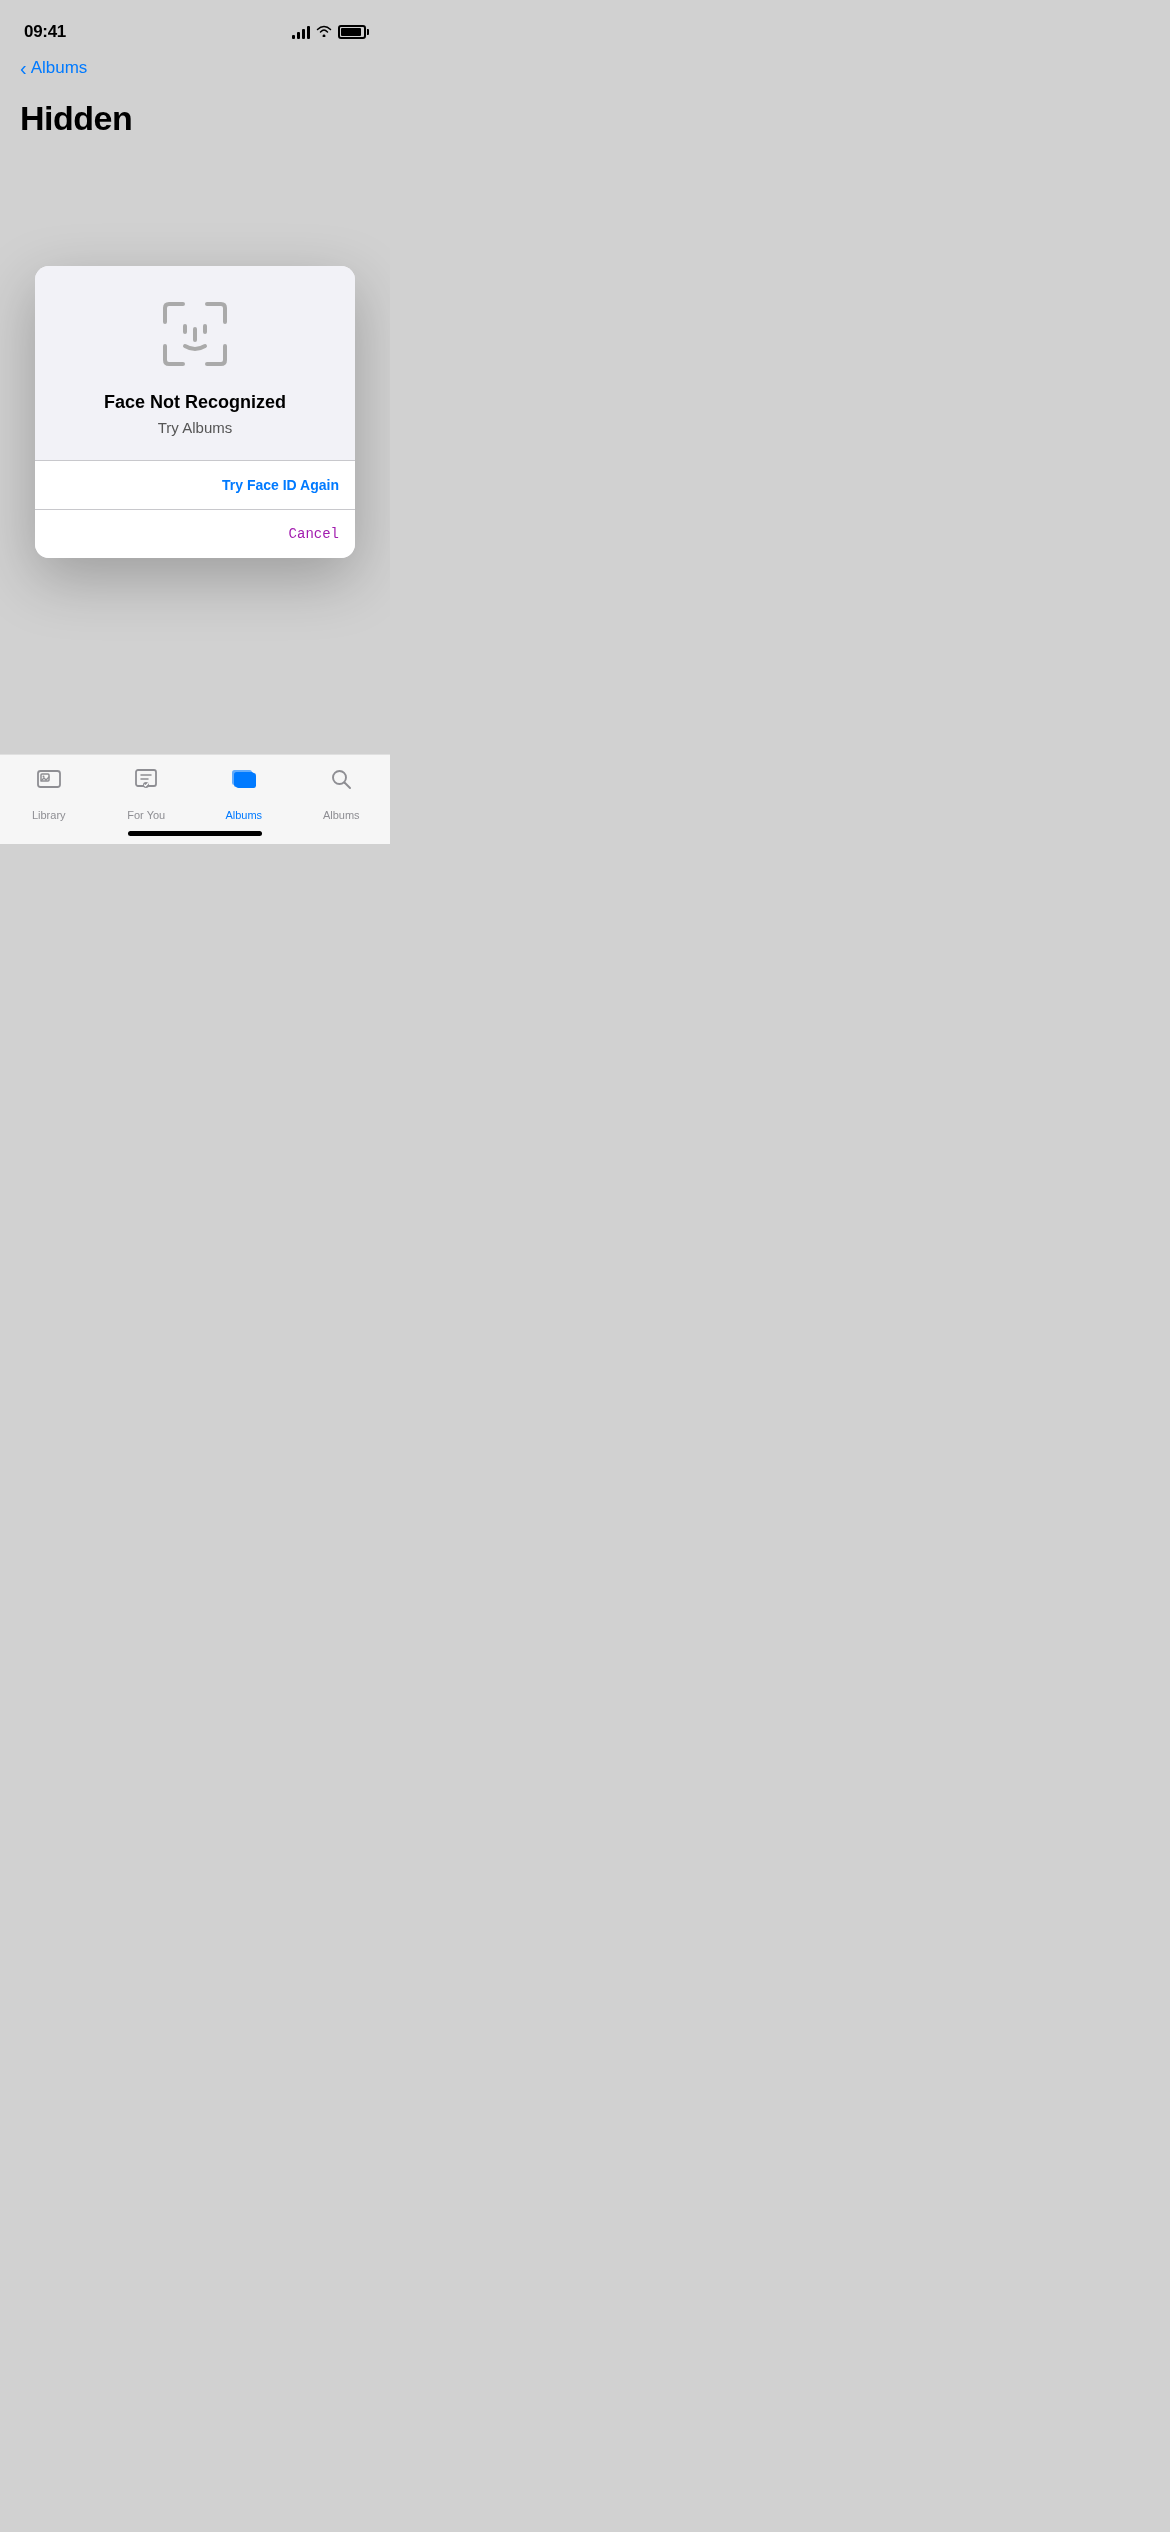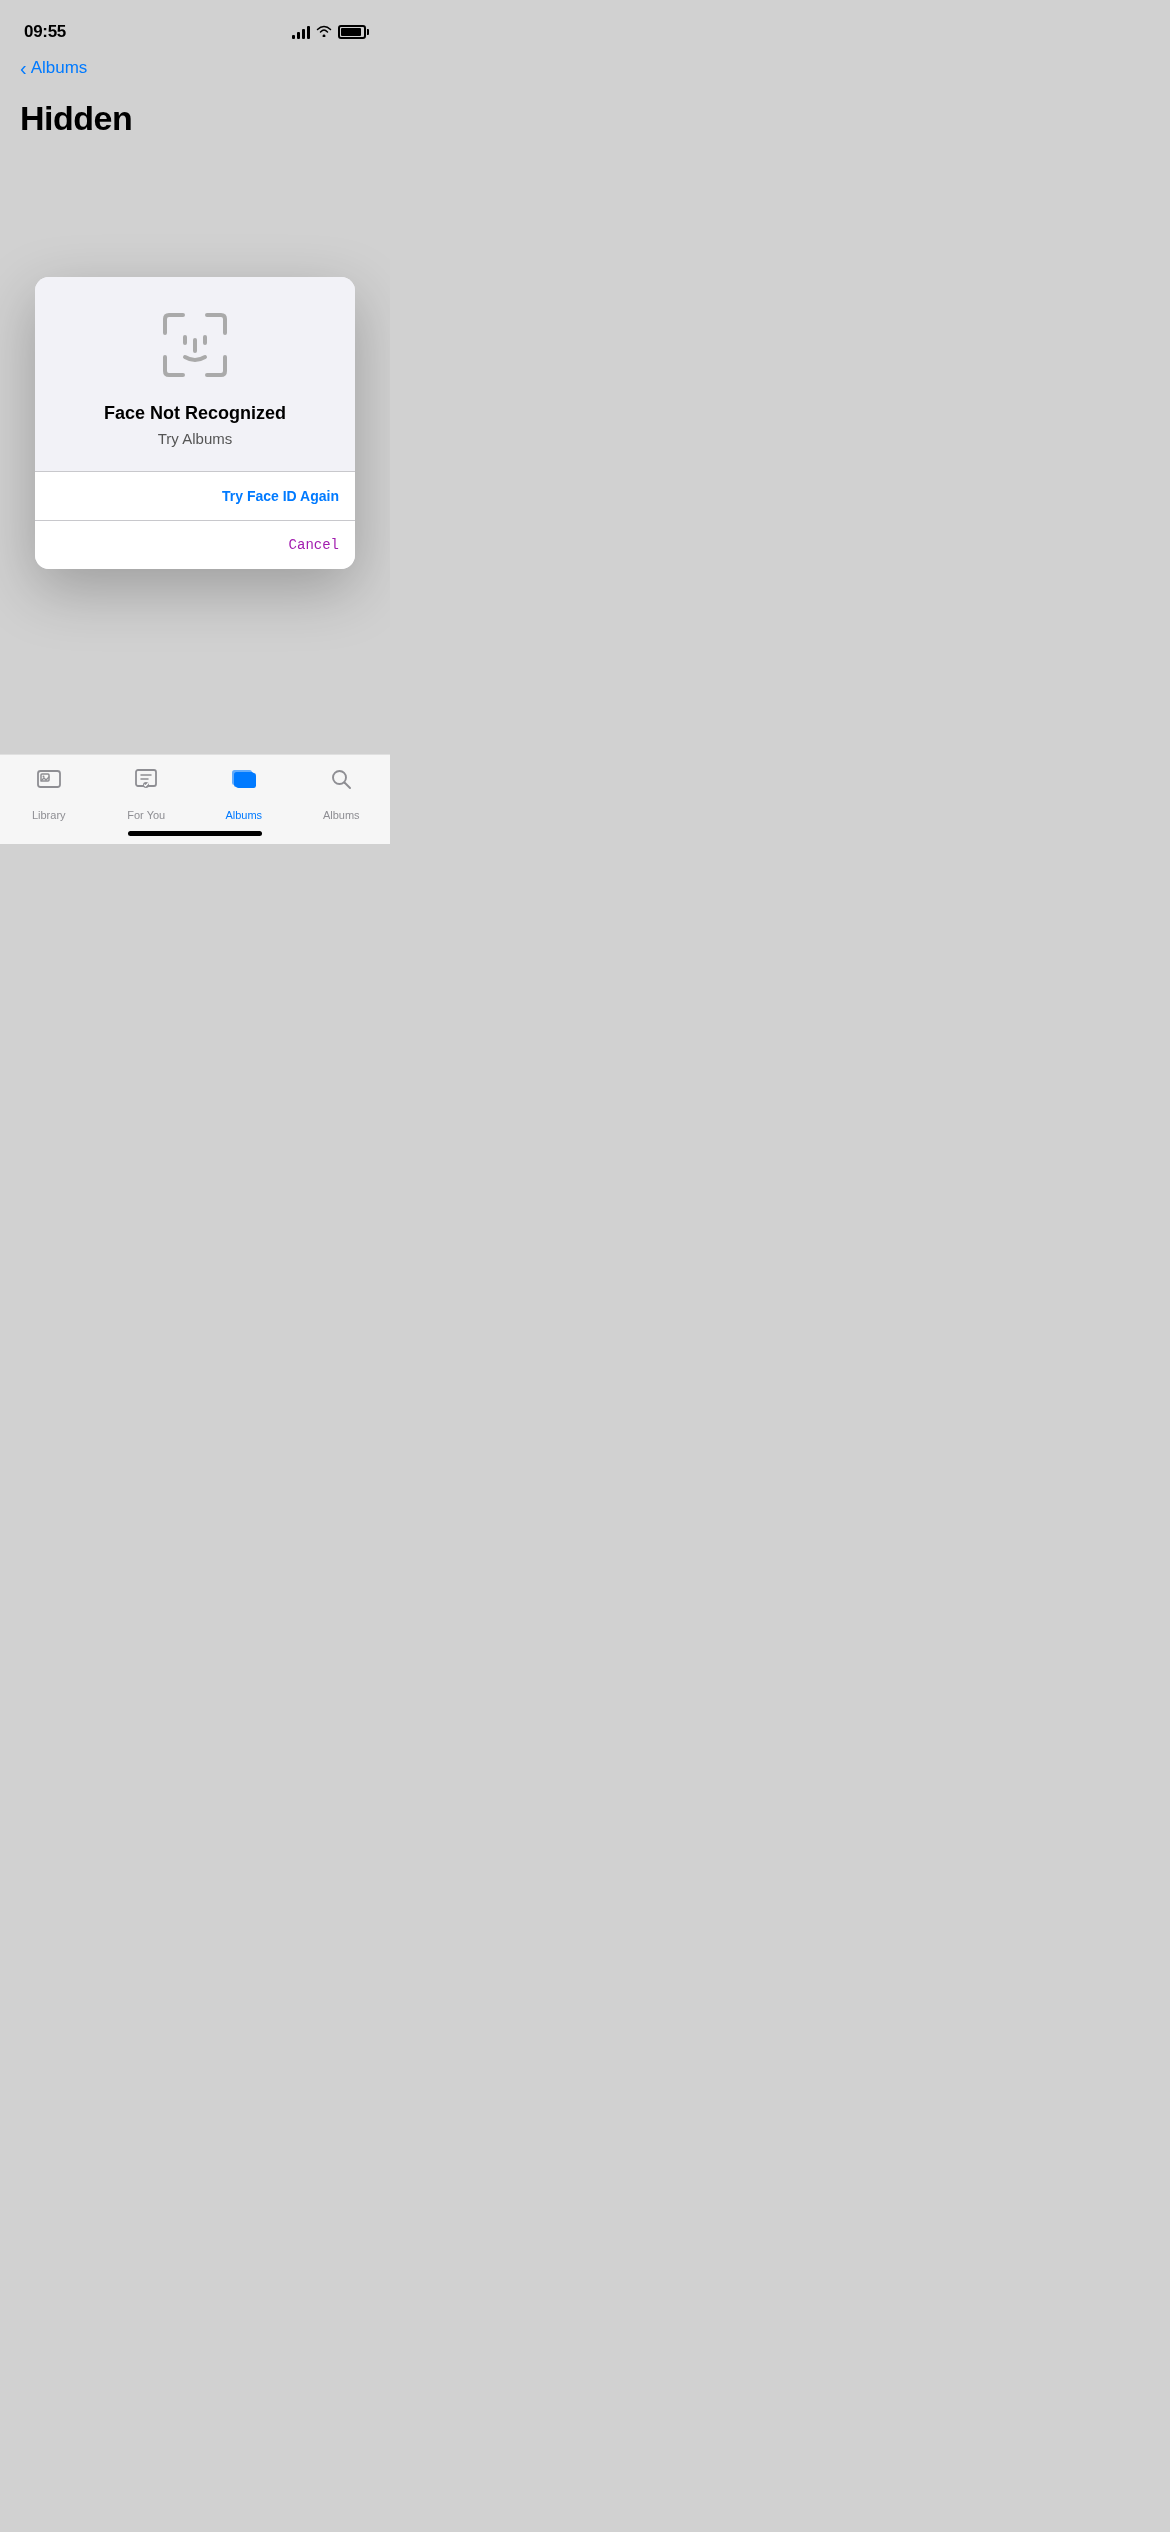--- a/index.html
+++ b/index.html
@@ -247,21 +247,21 @@
       background: #d1d1d1;
       overflow: hidden;
     }
   </style>
 </head>
 <body>
 
 <div class="app-wrapper">
 
   <div class="status-bar">
-    <span class="status-time">09:55</span>
+    <span class="status-time">09:41</span>
     <div class="status-icons">
       <div class="signal-bars">
         <div class="signal-bar" style="height:4px"></div>
         <div class="signal-bar" style="height:7px"></div>
         <div class="signal-bar" style="height:10px"></div>
         <div class="signal-bar" style="height:13px"></div>
       </div>
       <div>
         <svg width="16" height="12" viewBox="0 0 16 12">
           <path d="M8 9.5 C8.8 9.5 9.5 10.2 9.5 11 C9.5 11.8 8.8 12.5 8 12.5 C7.2 12.5 6.5 11.8 6.5 11 C6.5 10.2 7.2 9.5 8 9.5Z" fill="#000"></path>
@@ -277,21 +277,21 @@
 
   <div class="nav-bar">
     <div class="back-btn">
       <span class="back-chevron">‹</span>
       <span>Albums</span>
     </div>
   </div>
 
   <div class="page-title">Hidden</div>
 
-  <div class="dialog-container" style="top: 277px; left: 50%; transform: translateX(-50%);">
+  <div class="dialog-container" style="top: 266px; left: 50%; transform: translateX(-50%);">
 
     <div class="dialog-body">
 
       <div class="face-id-icon">
         <svg viewBox="0 0 80 80" fill="none" xmlns="http://www.w3.org/2000/svg">
 
           <path d="M10 28 L10 14 Q10 10 14 10 L28 10" stroke="#aaa" stroke-width="4" stroke-linecap="round" stroke-linejoin="round" fill="none"></path>
 
           <path d="M52 10 L66 10 Q70 10 70 14 L70 28" stroke="#aaa" stroke-width="4" stroke-linecap="round" stroke-linejoin="round" fill="none"></path>
 

